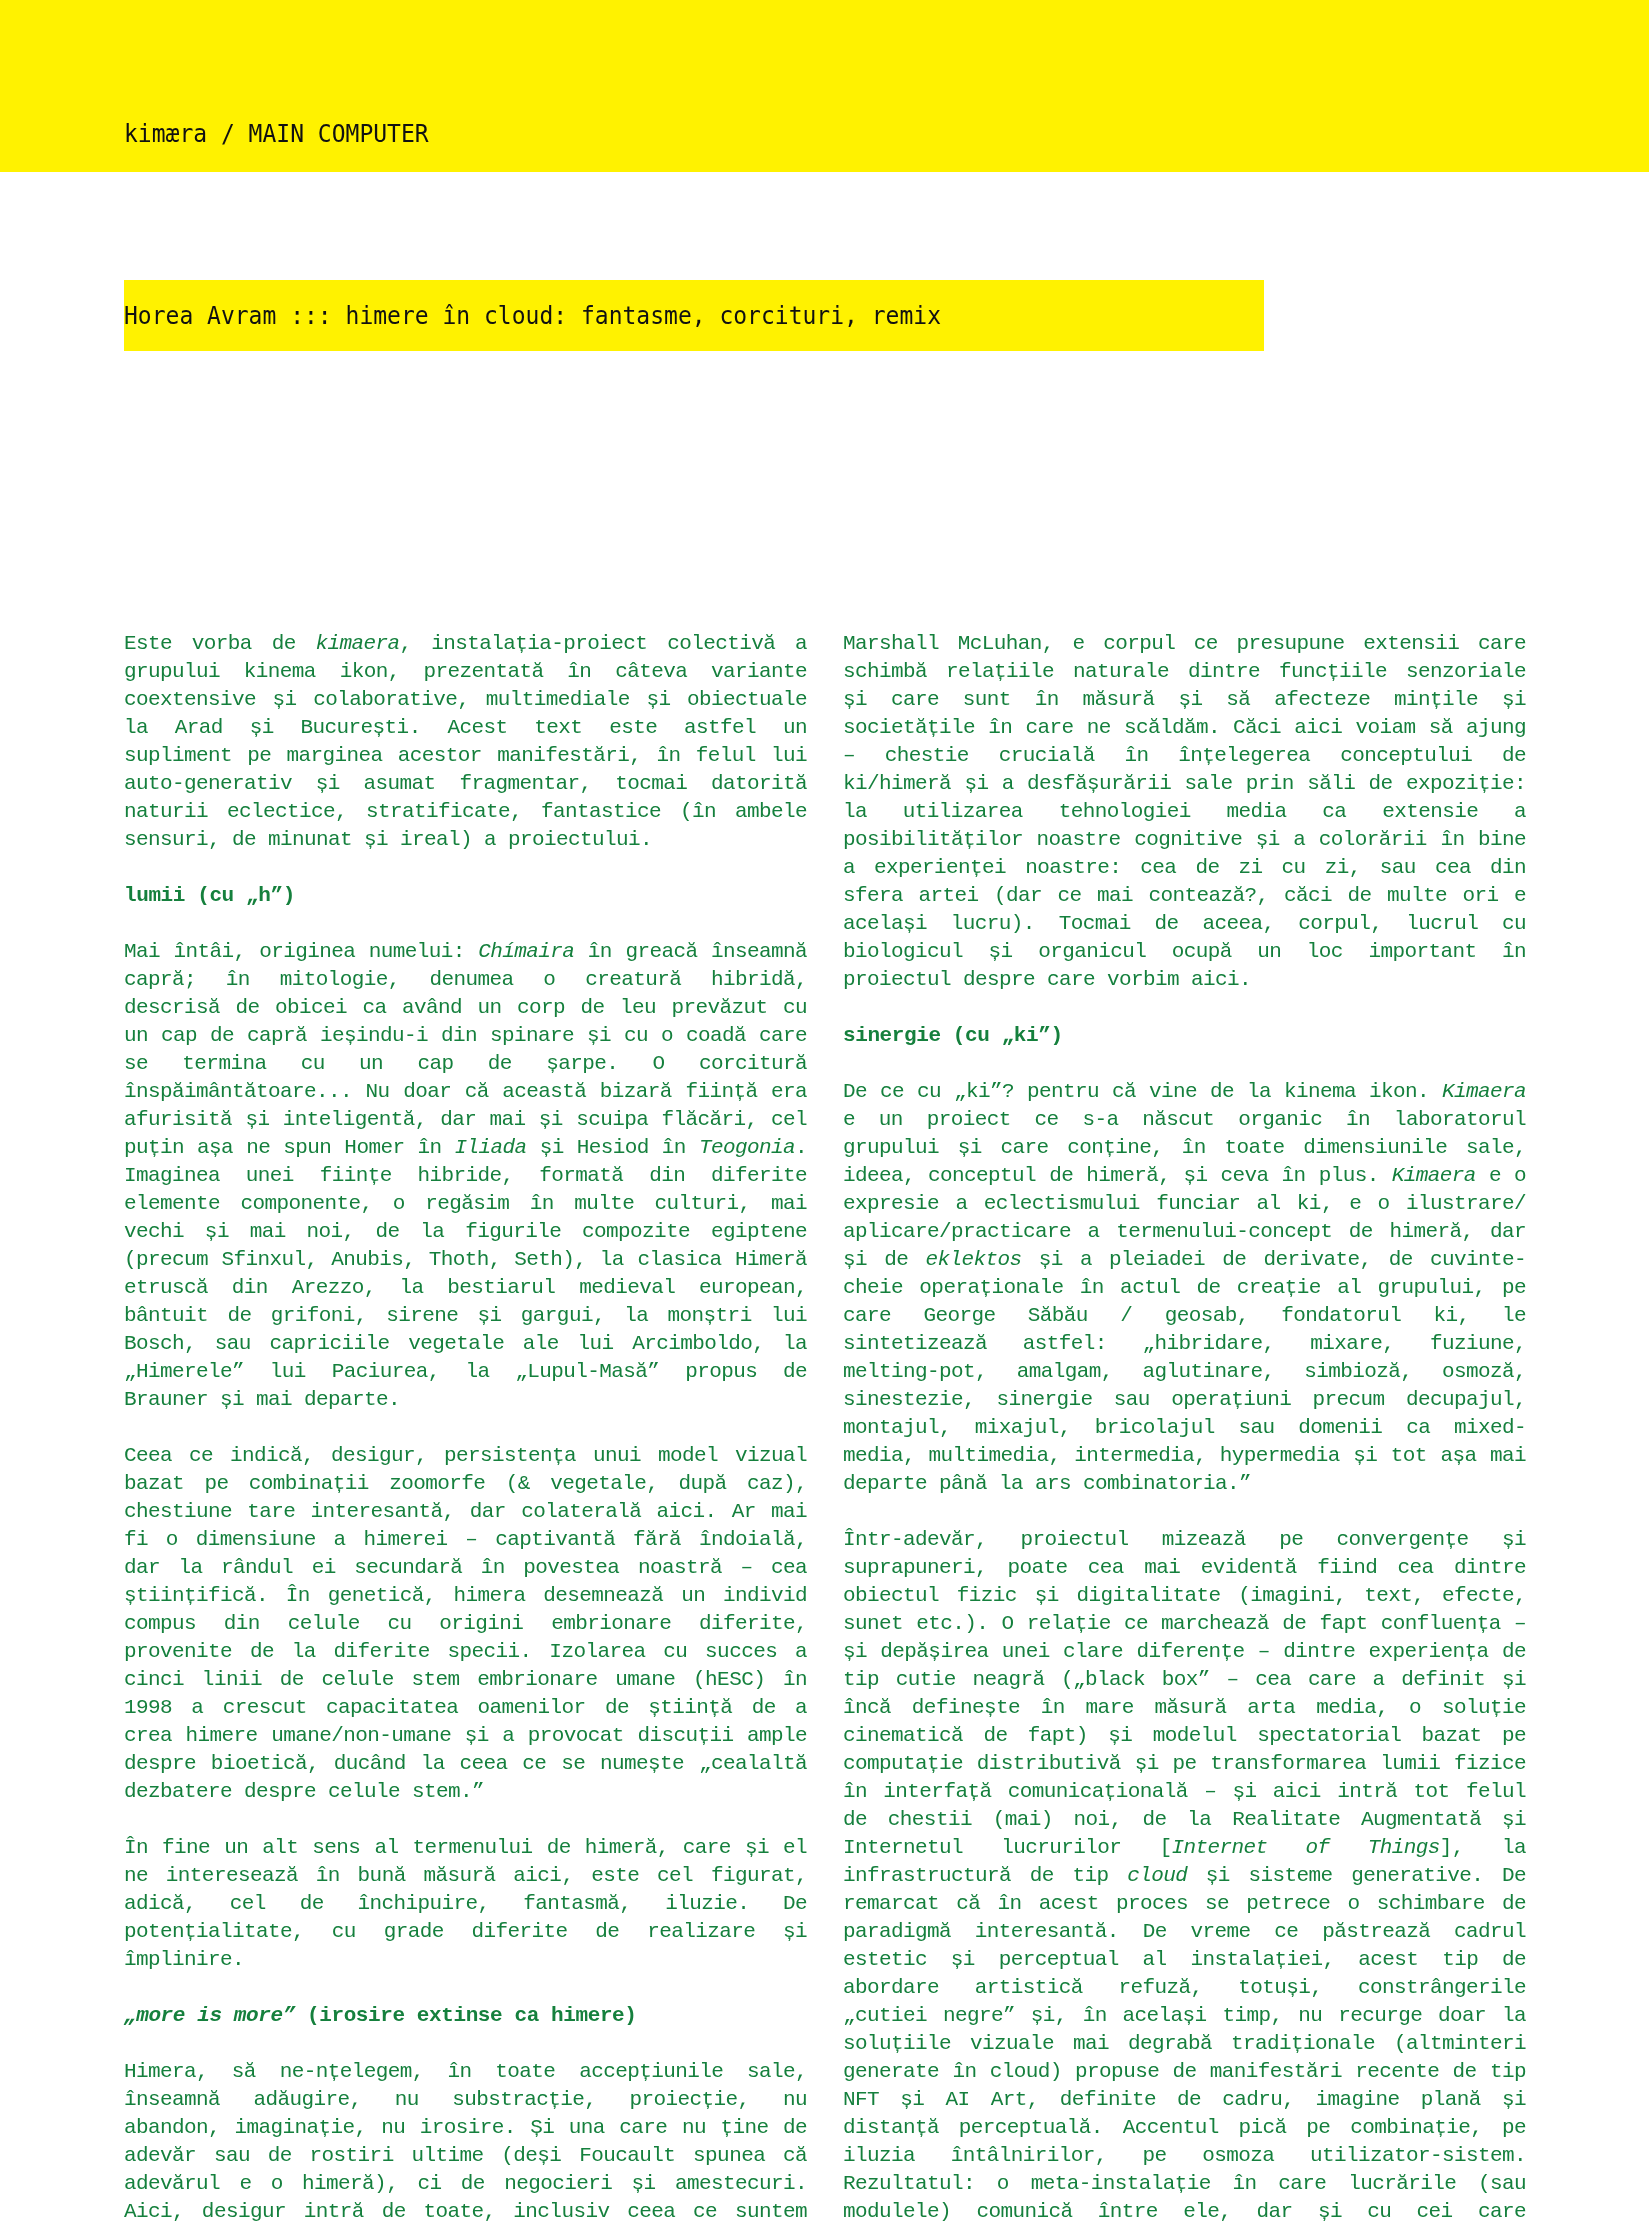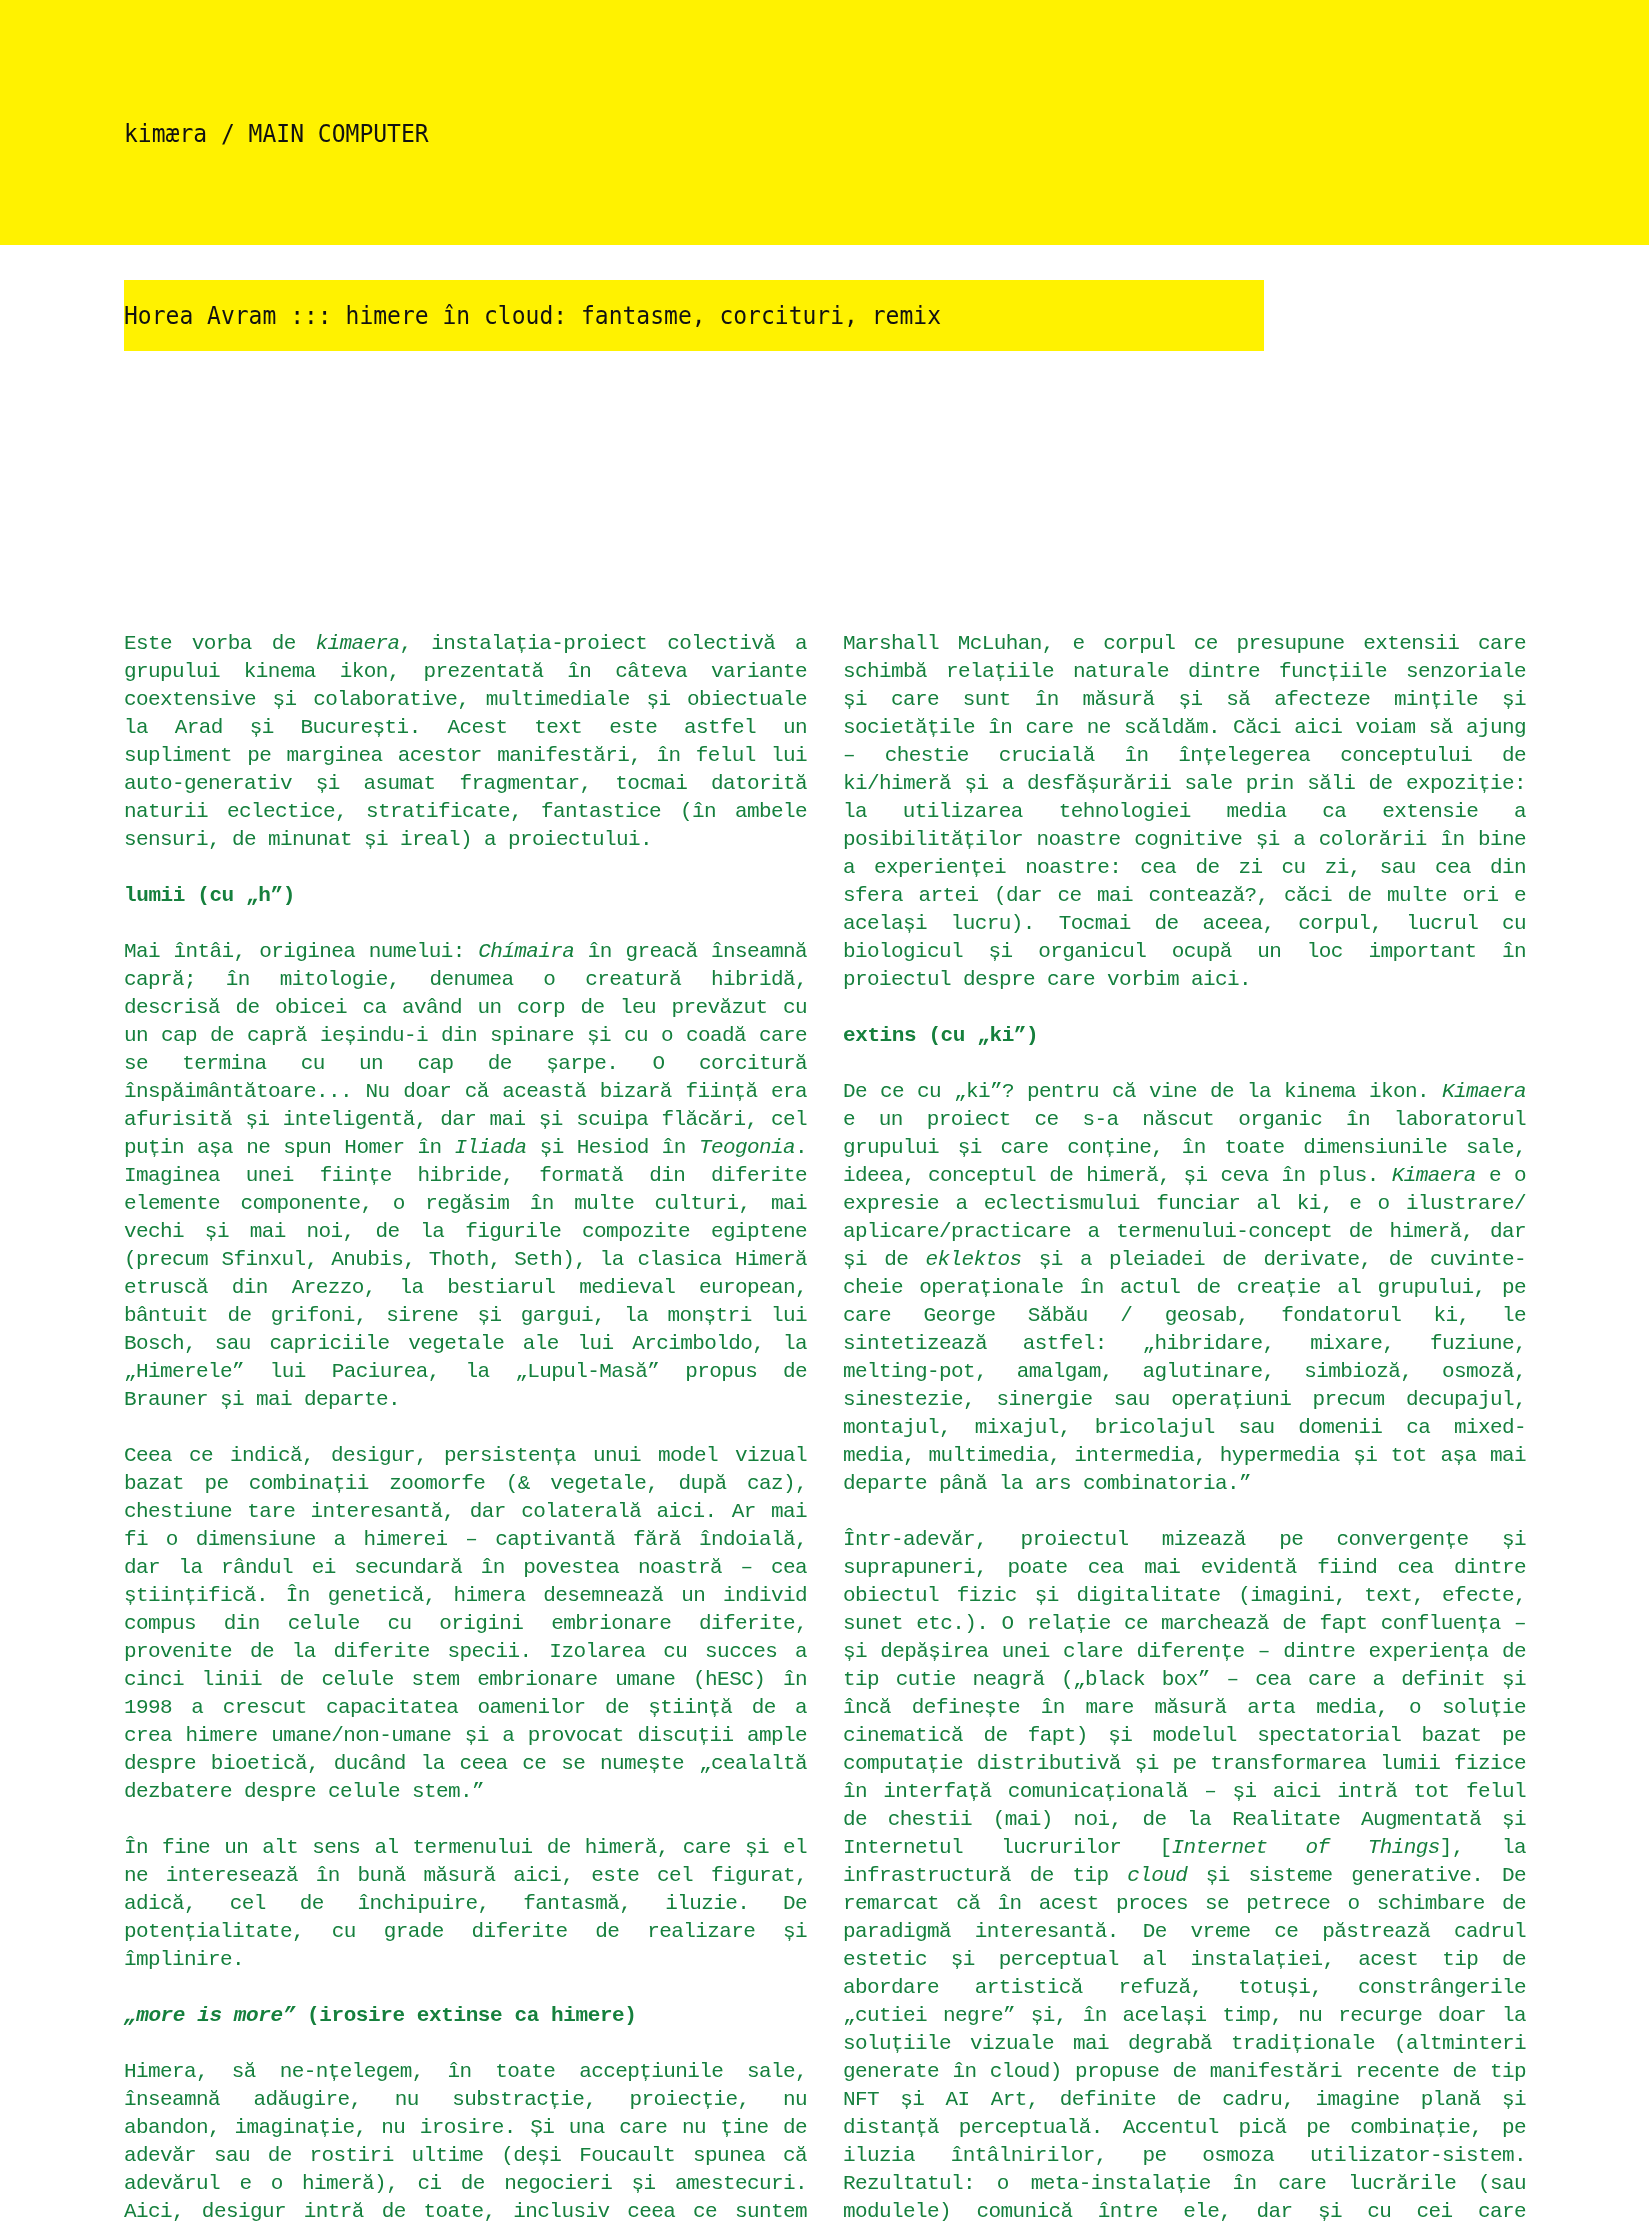--- a/index.html
+++ b/index.html
@@ -1,21 +1,21 @@
 <!DOCTYPE html>
 <html style="font-size:11.2px"><head>
 <meta charset="utf-8">
 <style>
   html, body { margin:0; padding:0; }
   body {
     width:1650px; height:2227px; background:#ffffff; position:relative; overflow:hidden;
     font-family:"Liberation Sans", sans-serif; color:#111;
   }
   .top-bar {
-    position:absolute; left:0; top:0; width:1650px; height:245px; background:#fff200;
+    position:absolute; left:0; top:0; width:1650px; height:172px; background:#fff200;
   }
   .top-bar .crumb {
     position:absolute; left:124px; top:119px;
     font-family:"DejaVu Sans Mono", monospace; font-size:25px; letter-spacing:0px; color:#111;
     transform:scaleX(0.92); transform-origin:left center;
   }
   .title-band {
     position:absolute; left:124px; top:280px; width:1140px; height:71px; background:#fff200;
   }
   .title-band .title {
@@ -58,19 +58,19 @@
   <p>În fine un alt sens al termenului de himeră, care și el ne interesează în bună măsură aici, este cel figurat, adică, cel de închipuire, fantasmă, iluzie. De potențialitate, cu grade diferite de realizare și împlinire.</p>
 
   <h3><em>„more is more”</em><span> (irosire extinse ca himere)</span></h3>
 
   <p>Himera, să ne-nțelegem, în toate accepțiunile sale, înseamnă adăugire, nu substracție, proiecție, nu abandon, imaginație, nu irosire. Și una care nu ține de adevăr sau de rostiri ultime (deși Foucault spunea că adevărul e o himeră), ci de negocieri și amestecuri. Aici, desigur intră de toate, inclusiv ceea ce suntem noi în bună măsură: corp. Mai exact, cel extins și mereu extensibil, despre care zicea Kant însuși că presupune organe care sunt instrumente care produc alte organe; sau, un corp augmentat așa cum e corpul prostetic al lui Stelarc, de exemplu, care propune simbioze cu mecanisme și organe artificiale ce amplifică funcțiile curente, ori, dacă e să-l invocăm pe</p>
 </div>
 
 <div class="col right">
   <p>Marshall McLuhan, e corpul ce presupune extensii care schimbă relațiile naturale dintre funcțiile senzoriale și care sunt în măsură și să afecteze mințile și societățile în care ne scăldăm. Căci aici voiam să ajung – chestie crucială în înțelegerea conceptului de ki/himeră și a desfășurării sale prin săli de expoziție: la utilizarea tehnologiei media ca extensie a posibilităților noastre cognitive și a colorării în bine a experienței noastre: cea de zi cu zi, sau cea din sfera artei (dar ce mai contează?, căci de multe ori e același lucru). Tocmai de aceea, corpul, lucrul cu biologicul și organicul ocupă un loc important în proiectul despre care vorbim aici.</p>
 
-  <h3>extins (cu „ki”)</h3>
+  <h3>sinergie (cu „ki”)</h3>
 
   <p><span>De ce cu „ki”? pentru că vine de la kinema ikon. </span><em>Kimaera</em><span> e un proiect ce s-a născut organic în laboratorul grupului și care conține, în toate dimensiunile sale, ideea, conceptul de himeră, și ceva în plus. </span><em>Kimaera</em><span> e o expresie a eclectismului funciar al ki, e o ilustrare/ aplicare/practicare a termenului-concept de himeră, dar și de </span><em>eklektos</em><span> și a pleiadei de derivate, de cuvinte-cheie operaționale în actul de creație al grupului, pe care George Săbău / geosab, fondatorul ki, le sintetizează astfel: „hibridare, mixare, fuziune, melting-pot, amalgam, aglutinare, simbioză, osmoză, sinestezie, sinergie sau operațiuni precum decupajul, montajul, mixajul, bricolajul sau domenii ca mixed-media, multimedia, intermedia, hypermedia și tot așa mai departe până la ars combinatoria.”</span></p>
 
   <p><span>Într-adevăr, proiectul mizează pe convergențe și suprapuneri, poate cea mai evidentă fiind cea dintre obiectul fizic și digitalitate (imagini, text, efecte, sunet etc.). O relație ce marchează de fapt confluența – și depășirea unei clare diferențe – dintre experiența de tip cutie neagră („black box” – cea care a definit și încă definește în mare măsură arta media, o soluție cinematică de fapt) și modelul spectatorial bazat pe computație distributivă și pe transformarea lumii fizice în interfață comunicațională – și aici intră tot felul de chestii (mai) noi, de la Realitate Augmentată și Internetul lucrurilor [</span><em>Internet of Things</em><span>], la infrastructură de tip </span><em>cloud</em><span> și sisteme generative. De remarcat că în acest proces se petrece o schimbare de paradigmă interesantă. De vreme ce păstrează cadrul estetic și perceptual al instalației, acest tip de abordare artistică refuză, totuși, constrângerile „cutiei negre” și, în același timp, nu recurge doar la soluțiile vizuale mai degrabă tradiționale (altminteri generate în cloud) propuse de manifestări recente de tip NFT și AI Art, definite de cadru, imagine plană și distanță perceptuală. Accentul pică pe combinație, pe iluzia întâlnirilor, pe osmoza utilizator-sistem. Rezultatul: o meta-instalație în care lucrările (sau modulele) comunică între ele, dar și cu cei care interacționează, căci sunt interconectate via un computer central. Reacția sistemului, generată de acțiunile utilizatorilor, funcționează în dublu sens, de la și înspre modul, de la și înspre unitatea centrală, între lumea fizică și cea virtuală, via obiecte, senzori, interfețe, lumini, și imagini. Astfel, putem spune că această complicată întâlnire și suprapunere, nu este decât o actualizare și concretizare a modelului hibrid, transgresiv al himerei. Himera 3.0, cum ar veni.</span></p>
 </div>
 
 
 </body></html>

